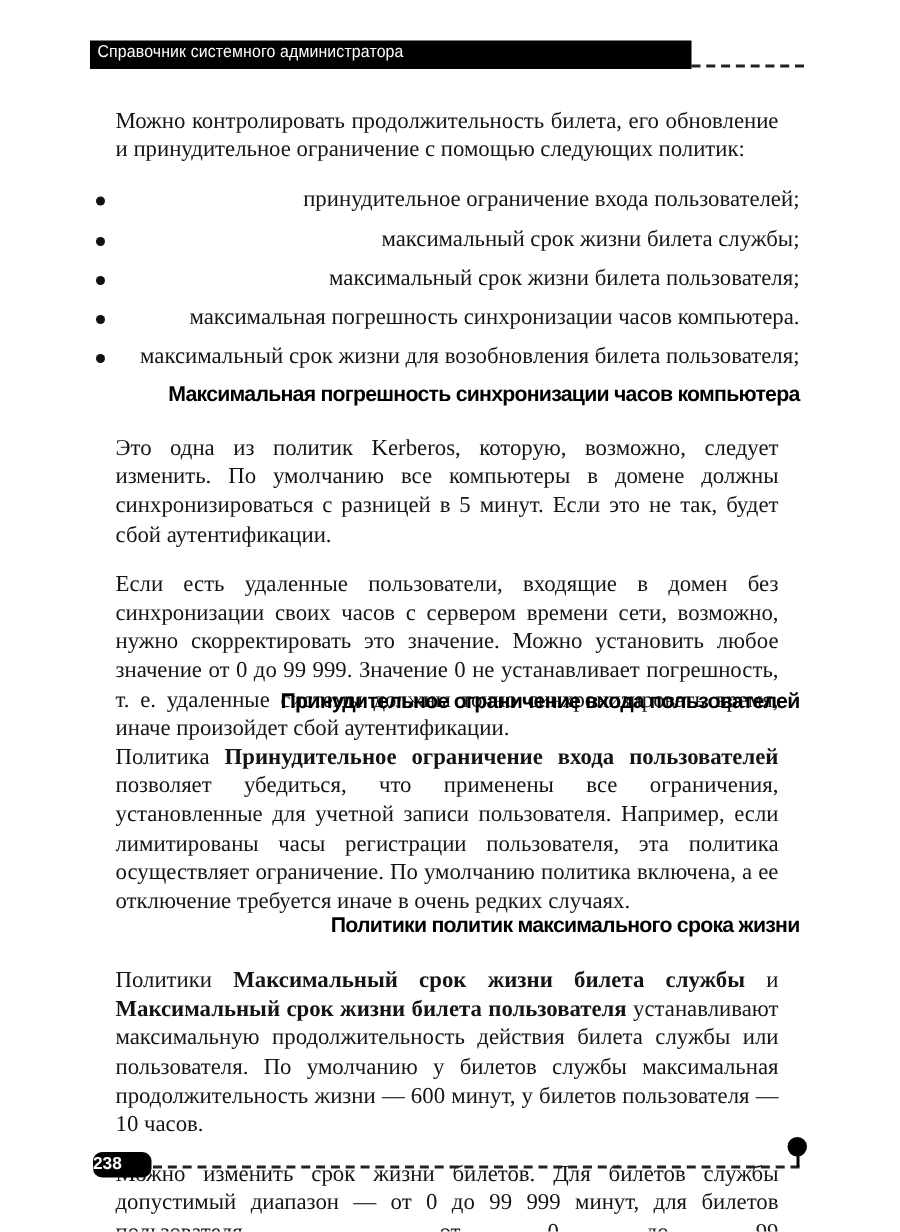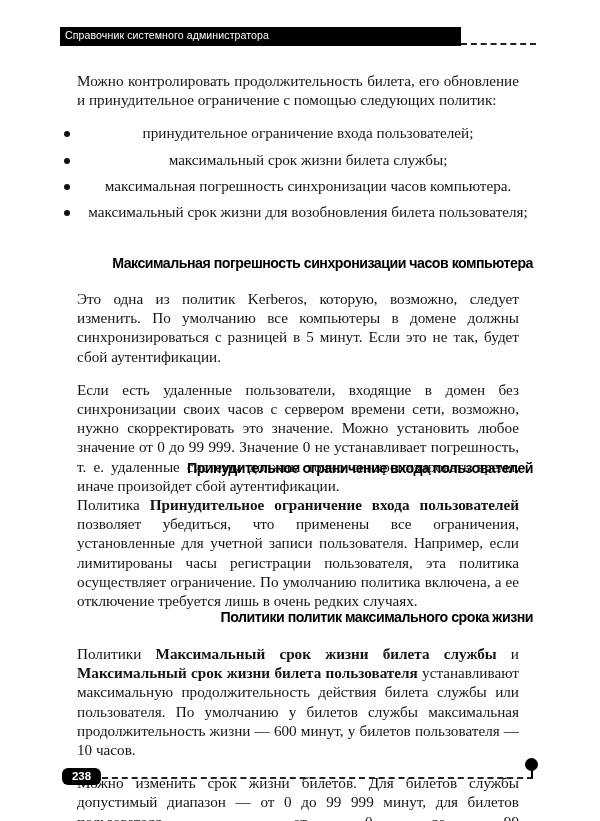--- a/index.html
+++ b/index.html
@@ -11,32 +11,32 @@
   .run-head .bar { position: absolute; left: 0; top: 0; width: 401px; height: 19px; background: #000; }
   .run-head .bar span { position: absolute; left: 5px; top: 2px; color: #fff;
     font-family: "Liberation Sans", sans-serif; font-size: 11.5px; letter-spacing: 0.1px; transform: scaleX(0.92); transform-origin: left; white-space: nowrap; }
   .run-head .dashes { position: absolute; left: 401px; top: 16px; width: 75px; height: 0; border-top: 2px dashed #222; }
 
   .text { position: absolute; left: 63px; width: 470px; font-family: "Liberation Serif", serif;
     font-size: 15.2px; line-height: 19.2px; text-align: justify; }
   .para { margin: 14px; }
   .para + .para { margin-top: 7px; }
   .bullets { list-style: none; margin: 8px 0 0 0; padding: 0; }
-  .bullets li { position: relative; padding-left: 20px; margin-bottom: 6.9px; text-align: center; }
+  .bullets li { position: relative; padding-left: 20px; margin-bottom: 6.9px; text-align: right; }
   .bullets li::before { content: ""; position: absolute; left: 1px; top: 8px; width: 6px; height: 6px; border-radius: 50%; background: #111; }
 
   .h2 { position: absolute; left: 63px; width: 470px; text-align: right;
     font-family: "Liberation Sans", sans-serif; font-weight: bold; font-size: 14.2px; letter-spacing: -0.5px; color: #000; }
 
   b { font-weight: bold; }
 
   
   .foot { position: absolute; left: 62px; top: 758px; width: 478px; height: 30px; }
   .foot .pill { position: absolute; left: 0; top: 10px; width: 39px; height: 17px; background: #000; border-radius: 6px;
-    color: #fff; font-family: "Liberation Sans", sans-serif; font-size: 11.5px; font-weight: bold; text-align: center; line-height: 17px; }
+    color: #fff; font-family: "Liberation Sans", sans-serif; font-size: 11.5px; font-weight: bold; text-align: left; line-height: 17px; }
   .foot .dashes { position: absolute; left: 40px; top: 19px; width: 431px; height: 0; border-top: 2px dashed #222; }
   .foot .dot { position: absolute; left: 463px; top: 0px; width: 13px; height: 13px; border-radius: 50%; background: #000; }
   .foot .stem { position: absolute; left: 469px; top: 10px; width: 2px; height: 10px; background: #000; }
 </style>
 </head>
 <body>
 
 <div class="page">
 
   <div class="run-head">
@@ -44,34 +44,35 @@
       <span>Справочник системного администратора</span>
     </div>
     <div class="dashes"></div>
   </div>
 
   <div class="text" style="top:57px;">
     <p class="para">Можно контролировать продолжительность билета, его обновление и принудительное ограничение с помощью следующих политик:</p>
     <ul class="bullets">
       <li>принудительное ограничение входа пользователей;</li>
       <li>максимальный срок жизни билета службы;</li>
+      <li>максимальный срок жизни билета пользователя;</li>
       <li>максимальная погрешность синхронизации часов компьютера.</li>
       <li>максимальный срок жизни для возобновления билета пользователя;</li>
     </ul>
   </div>
 
   <div class="h2" style="top:255px;">Максимальная погрешность синхронизации часов компьютера</div>
   <div class="text" style="top:275px;">
     <p class="para">Это одна из политик Kerberos, которую, возможно, следует изменить. По умолчанию все компьютеры в домене должны синхронизироваться с разницей в 5 минут. Если это не так, будет сбой аутентификации.</p>
     <p class="para">Если есть удаленные пользователи, входящие в домен без синхронизации своих часов с сервером времени сети, возможно, нужно скорректировать это значение. Можно установить любое значение от 0 до 99 999. Значение 0 не устанавливает погрешность, т. е. удаленные системы должны точно синхронизировать время, иначе произойдет сбой аутентификации.</p>
   </div>
 
   <div class="h2" style="top:460px;">Принудительное ограничение входа пользователей</div>
   <div class="text" style="top:481px;">
-    <p class="para"><span>Политика </span><b>Принудительное ограничение входа пользователей</b><span> позволяет убедиться, что применены все ограничения, установленные для учетной записи пользователя. Например, если лимитированы часы регистрации пользователя, эта политика осуществляет ограничение. По умолчанию политика включена, а ее отключение требуется лишь в очень редких случаях.</span></p>
+    <p class="para"><span>Политика </span><b>Принудительное ограничение входа пользователей</b><span> позволяет убедиться, что применены все ограничения, установленные для учетной записи пользователя. Например, если лимитированы часы регистрации пользователя, эта политика осуществляет ограничение. По умолчанию политика включена, а ее отключение требуется иначе в очень редких случаях.</span></p>
   </div>
 
   <div class="h2" style="top:609px;">Политики политик максимального срока жизни</div>
   <div class="text" style="top:630px;">
     <p class="para"><span>Политики </span><b>Максимальный срок жизни билета службы</b><span> и </span><b>Максимальный срок жизни билета пользователя</b><span> устанавливают максимальную продолжительность действия билета службы или пользователя. По умолчанию у билетов службы максимальная продолжительность жизни — 600 минут, у билетов пользователя — 10 часов.</span></p>
     <p class="para" style="text-align-last: justify;">Можно изменить срок жизни билетов. Для билетов службы допустимый диапазон — от 0 до 99 999 минут, для билетов пользователя — от 0 до 99</p>
   </div>
 
   <div class="foot">
     <div class="pill">238</div>

